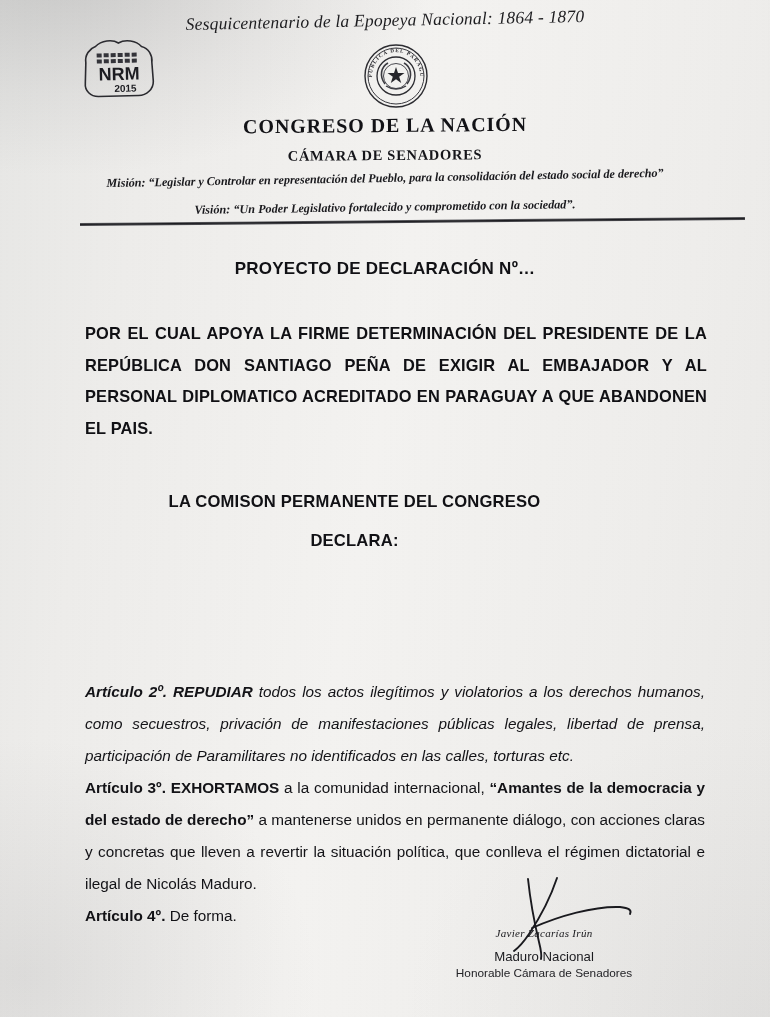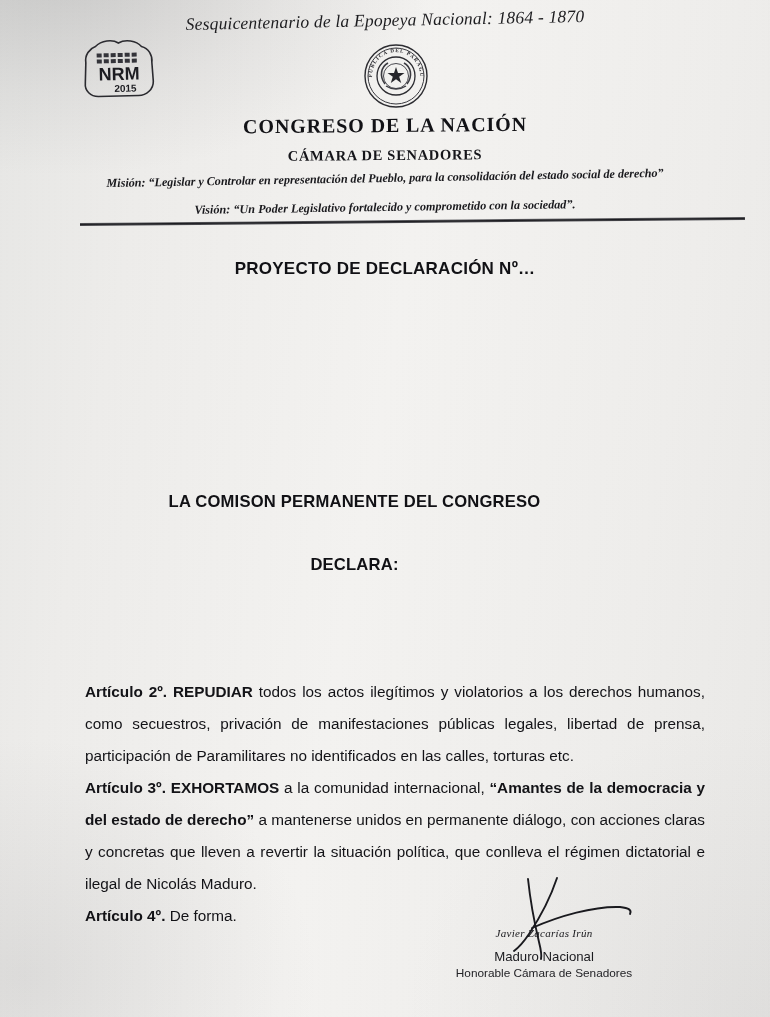--- a/index.html
+++ b/index.html
@@ -165,35 +165,35 @@
     position: absolute;
     left: 0;
     width: 709px;
     text-align: center;
     font-size: 16.6px;
     font-weight: bold;
     letter-spacing: .2px;
     color: #111115;
   }
   .comision { top: 492px; }
-  .declara  { top: 531px; margin-top: 24px; }
+  .declara  { top: 531px; }
 
   .article {
     position: absolute;
     left: 85px;
     width: 620px;
     font-size: 15.3px;
     line-height: 32px;
     text-align: justify;
     text-align-last: left;
     color: #131317;
   }
   .article b { font-weight: bold; }
   .art1 { top: 565px; }
-  .art2 { top: 661px; }
+  .art2 { top: 661px; font-style: italic; }
   .art3 { top: 757px; }
   .art4 { top: 885px; }
 
   
   .sig-wrap {
     position: absolute;
     left: 424px;
     top: 876px;
     width: 240px;
     text-align: center;
@@ -294,20 +294,21 @@
   <div class="camara">CÁMARA DE SENADORES</div>
 
   <div class="mision">Misión: “Legislar y Controlar en representación del Pueblo, para la consolidación del estado social de derecho”</div>
 
   <div class="vision">Visión: “Un Poder Legislativo fortalecido y comprometido con la sociedad”.</div>
 
   <div class="rule"></div>
 
   <div class="doc-title">PROYECTO DE DECLARACIÓN Nº…</div>
 
+  <div class="summary">POR EL CUAL APOYA LA FIRME DETERMINACIÓN DEL PRESIDENTE DE LA REPÚBLICA DON SANTIAGO PEÑA DE EXIGIR AL EMBAJADOR Y AL PERSONAL DIPLOMATICO ACREDITADO EN PARAGUAY A QUE ABANDONEN EL PAIS.</div>
 
   <div class="center-bold comision">LA COMISON PERMANENTE DEL CONGRESO</div>
 
   <div class="center-bold declara">DECLARA:</div>
 
 
   <p class="article art2">
     <b>Artículo 2º.</b>
     <b>REPUDIAR</b><span> todos los actos ilegítimos y violatorios a los derechos humanos, como secuestros, privación de manifestaciones públicas legales, libertad de prensa, participación de Paramilitares no identificados en las calles, torturas etc.</span>
   </p>

